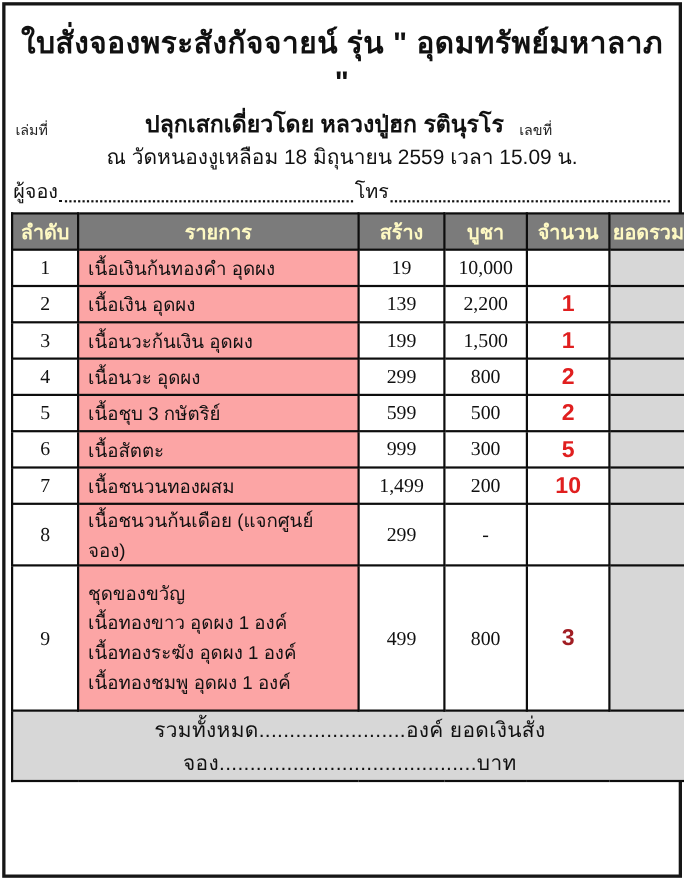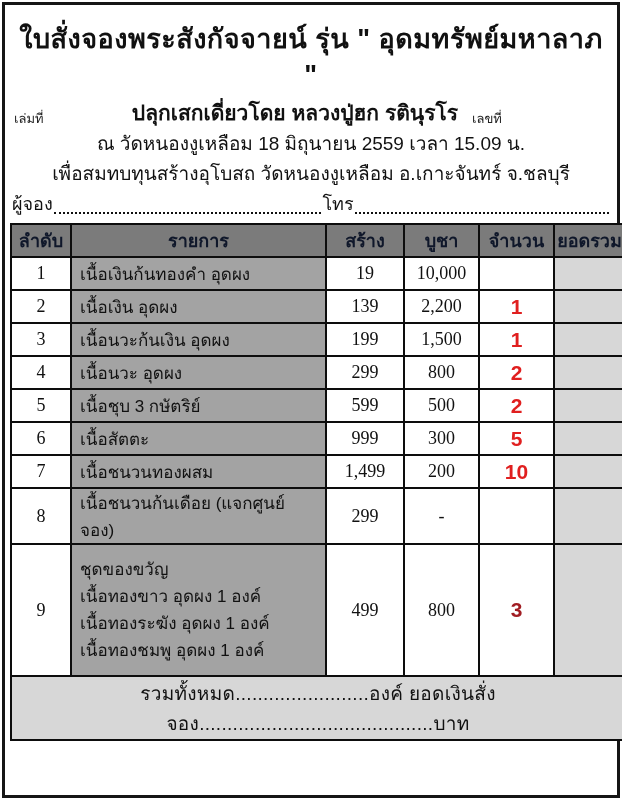--- a/index.html
+++ b/index.html
@@ -64,35 +64,35 @@
   .dotfill.short { flex: 0.95; }
   table {
     width: 100%;
     border-collapse: collapse;
     table-layout: fixed;
     margin-top: 5px;
   }
   th, td { border: 2px solid #0d0d0d; }
   th {
     background: #7b7b7b;
-    color: #0f172a;
+    color: #fef9c3;
     font-size: 18px;
     font-weight: 600;
     height: 28px;
   }
   tr.item-row { height: 33px; }
   tr.gift-row { height: 132px; }
   td.c-no, td.c-made, td.c-price {
     font-family: "Liberation Serif", "DejaVu Serif", serif;
     font-size: 18px;
     text-align: center;
     background: #fff;
   }
   td.c-item {
-    background: #a3a3a3;
+    background: #fca5a5;
     font-size: 17px;
     padding: 0 8px;
     text-align: left;
   }
   td.c-item .line { line-height: 1.6; }
   td.c-qty {
     text-align: center;
     font-weight: bold;
     font-size: 21px;
     color: #e01f1f;
@@ -117,21 +117,20 @@
 
     <div class="title">ใบสั่งจองพระสังกัจจายน์ รุ่น " อุดมทรัพย์มหาลาภ "</div>
 
     <div class="meta-row">
       <span class="small-label meta-left">เล่มที่</span>
       <span class="subtitle">ปลุกเสกเดี่ยวโดย หลวงปู่ฮก รตินุรโร</span>
       <span class="small-label meta-right">เลขที่</span>
     </div>
 
     <div class="info-line">ณ วัดหนองงูเหลือม 18 มิถุนายน 2559 เวลา 15.09 น.</div>
-    <div class="info-line">เพื่อสมทบทุนสร้างอุโบสถ วัดหนองงูเหลือม อ.เกาะจันทร์ จ.ชลบุรี</div>
 
     <div class="fill-row">
       <span>ผู้จอง</span>
       <span class="dotfill"></span>
       <span>โทร</span>
       <span class="dotfill short"></span>
     </div>
 
     <table>
       <colgroup>

